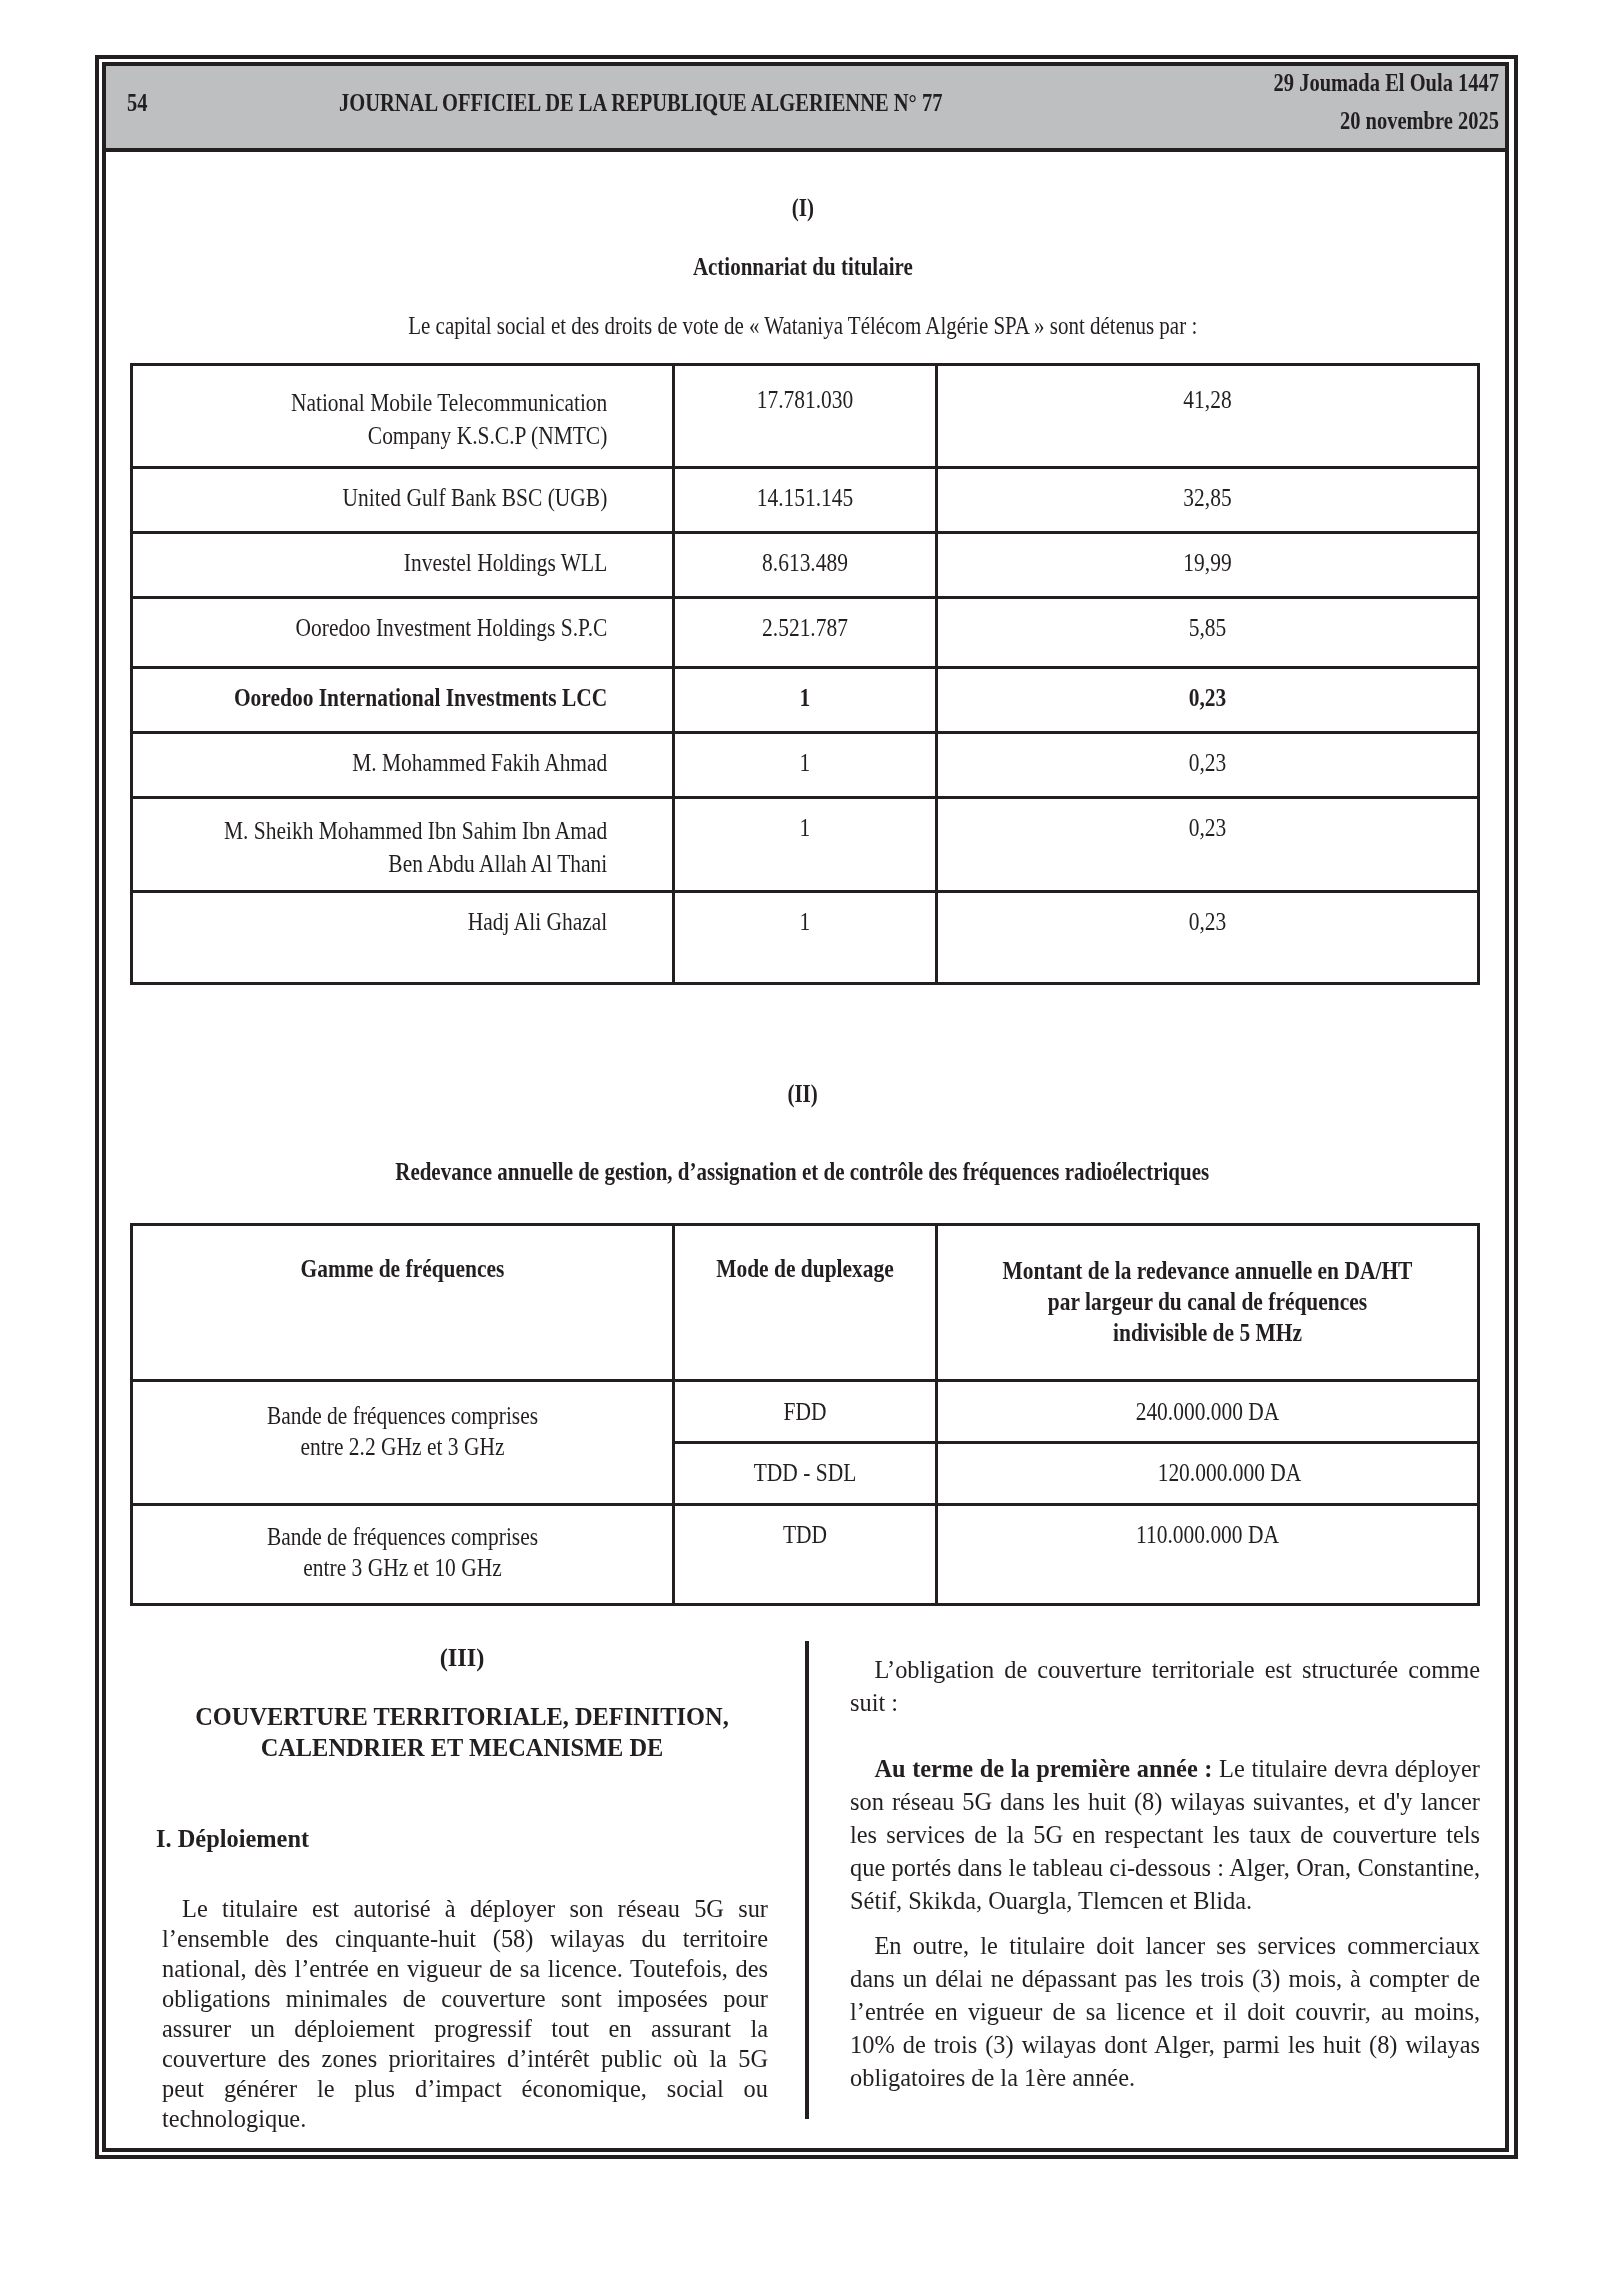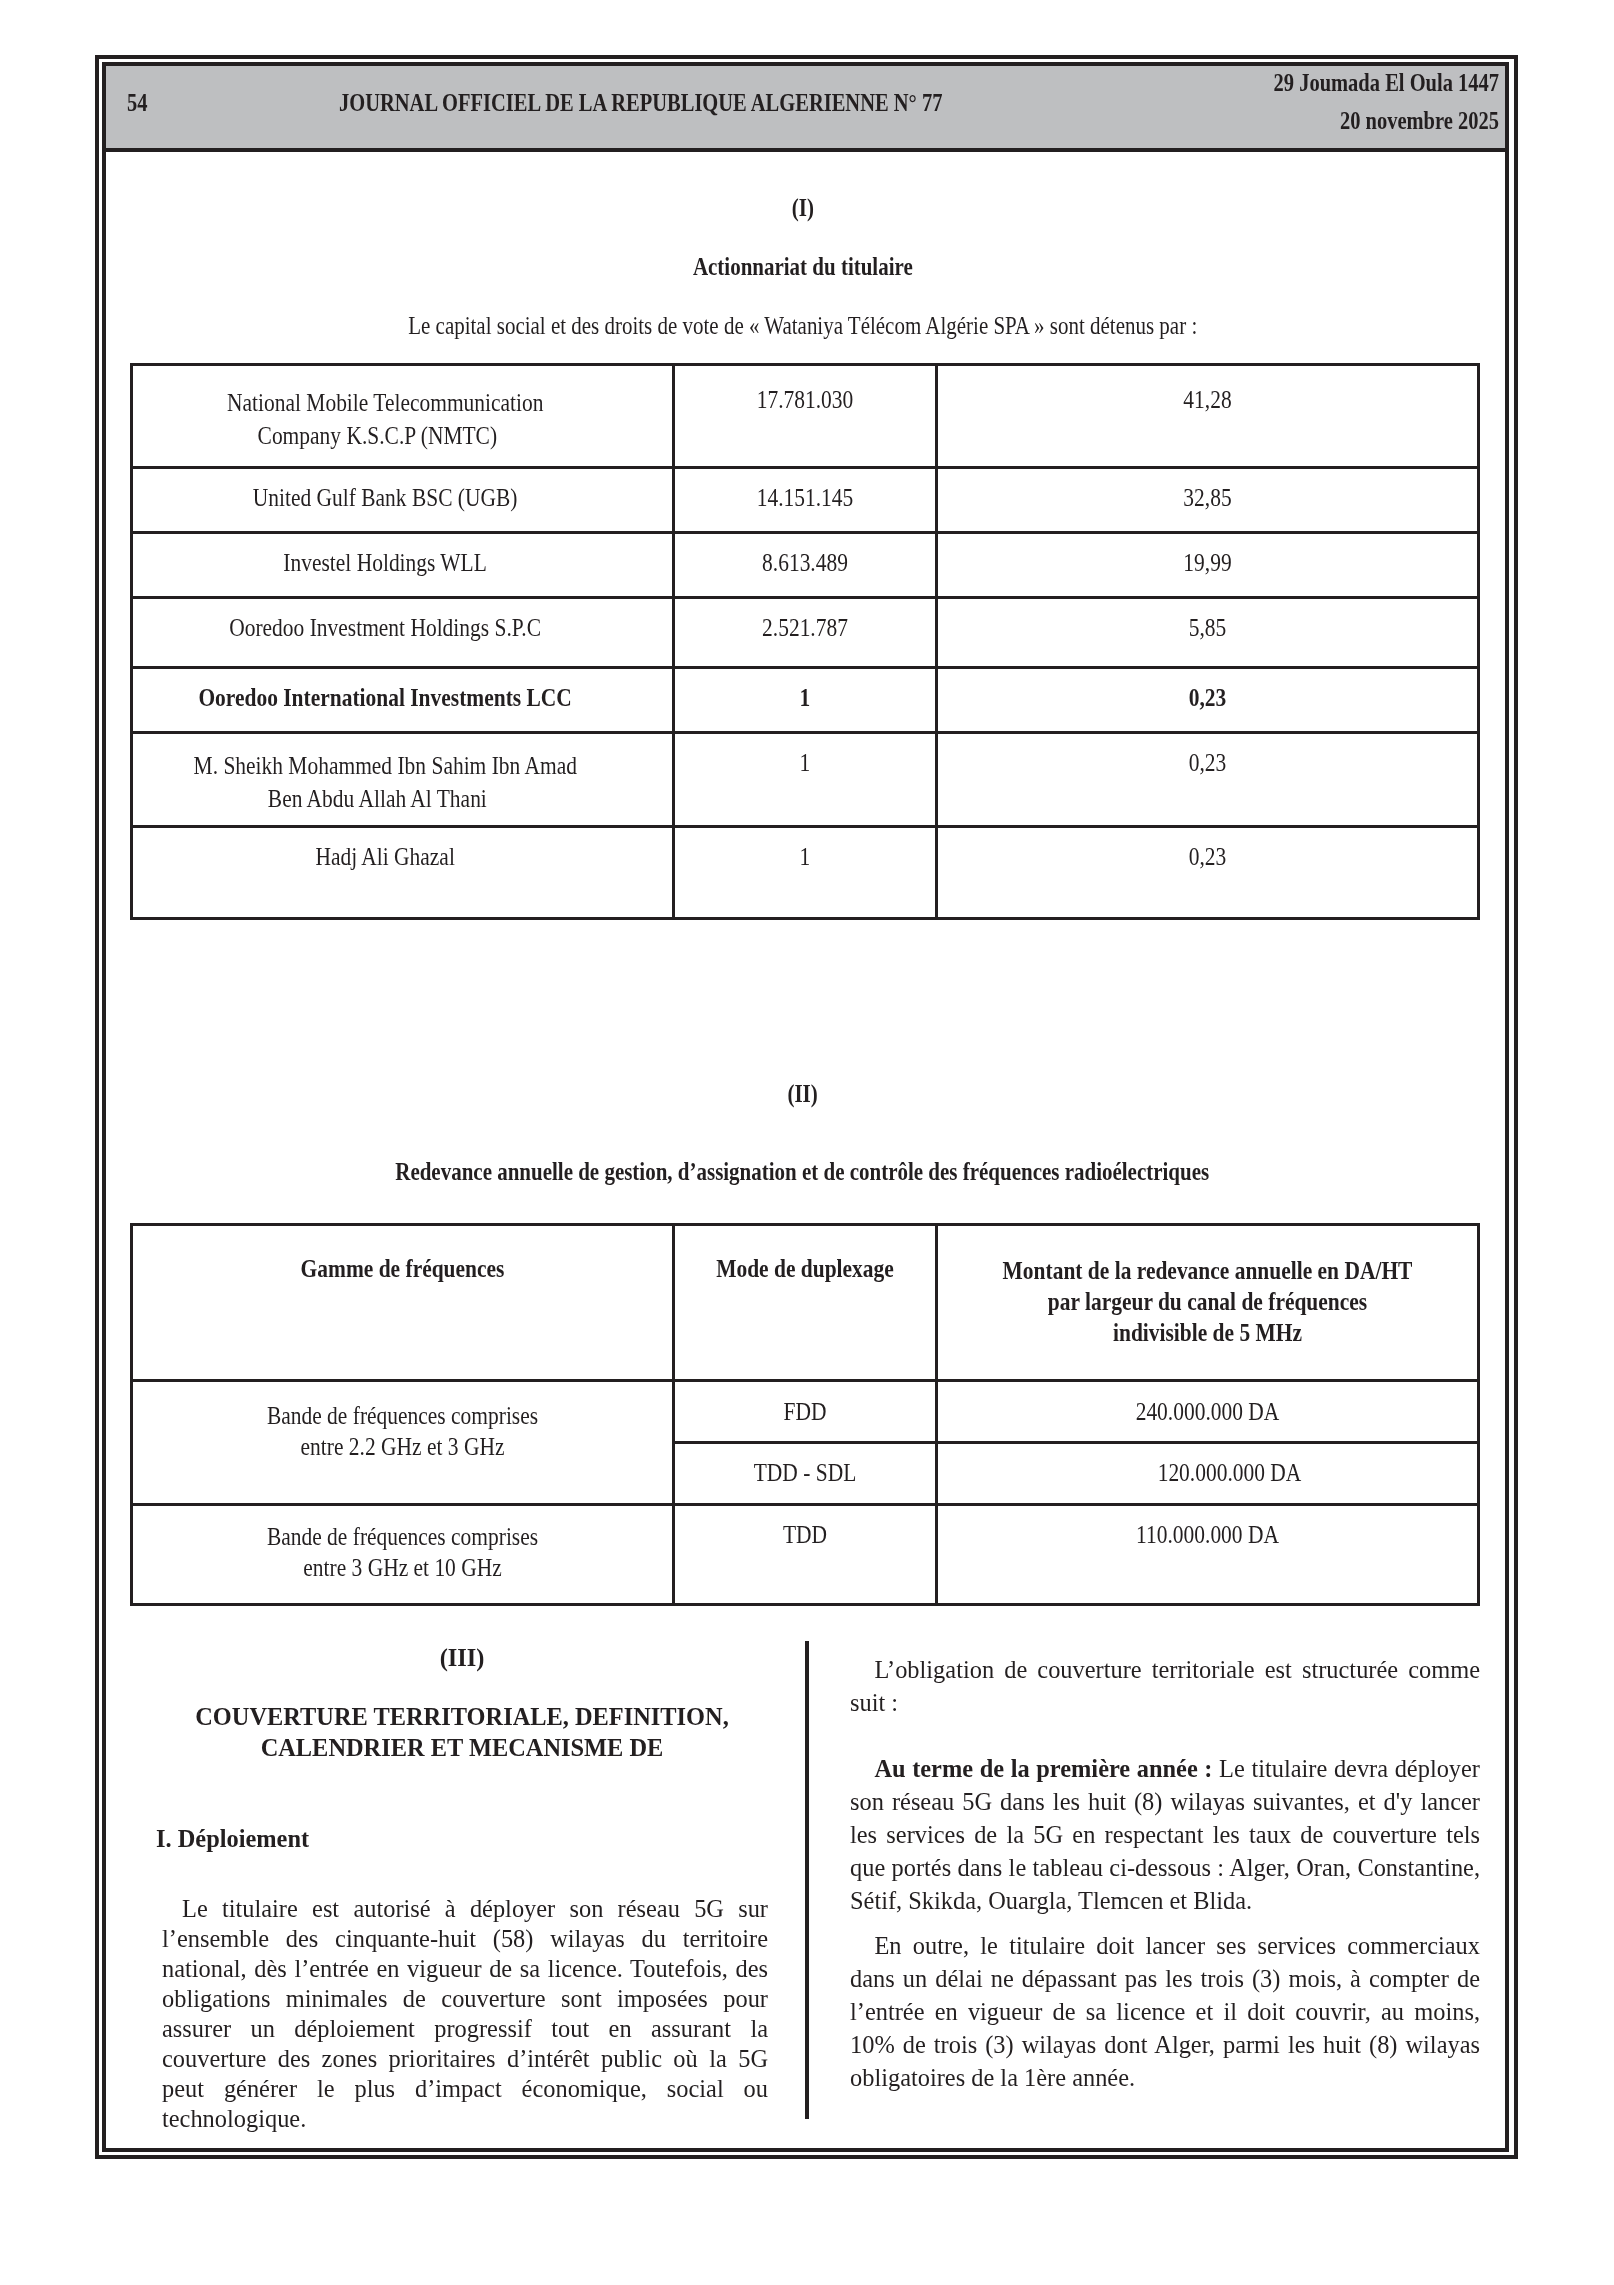--- a/index.html
+++ b/index.html
@@ -13,21 +13,21 @@
   .hdr-date2 { position: absolute; right: 116px; top: 107px; font-size: 25px; font-weight: bold; white-space: nowrap; transform: scaleX(0.82); transform-origin: right; }
 
   .center-bold { position: absolute; left: 130px; width: 1345px; text-align: center; font-weight: bold; font-size: 24.4px; white-space: nowrap; }
   .center-bold span, .center-text span { display: inline-block; transform: scaleX(0.86); }
   .center-text { position: absolute; left: 130px; width: 1345px; text-align: center; font-size: 24.4px; white-space: nowrap; }
 
   table.doc { position: absolute; border-collapse: collapse; table-layout: fixed; font-size: 24.4px; }
   table.doc td, table.doc th { border: 3.6px solid #231f20; vertical-align: top; padding: 0; }
   table.doc th { font-weight: bold; text-align: center; }
   .cell-inner { transform: scaleX(0.88); transform-origin: center top; }
-  .cell-left { text-align: center; }
+  .cell-left { text-align: right; }
   .cell-left .cell-inner { transform-origin: left top; }
 
   .col { position: absolute; font-size: 24.4px; line-height: 33px; text-align: justify; }
   .col p { margin: 12px; }
   .col-divider { position: absolute; left: 805px; top: 1641px; width: 3.6px; height: 478px; background: #231f20; }
 </style>
 </head>
 <body>
 
 <div class="outer-frame"></div>
@@ -93,20 +93,31 @@
     <td style="text-align:center;">
           <div class="cell-inner" style="padding-top:14.5px;">2.521.787</div>
         </td>
     <td style="text-align:center;">
           <div class="cell-inner" style="padding-top:14.5px;">5,85</div>
         </td>
   </tr>
   <tr style="height:65px;font-weight:bold;">
     <td class="cell-left">
           <div class="cell-inner" style="padding:14.5px 0 0 34px;">Ooredoo International Investments LCC</div>
+        </td>
+    <td style="text-align:center;">
+          <div class="cell-inner" style="padding-top:14.5px;">1</div>
+        </td>
+    <td style="text-align:center;">
+          <div class="cell-inner" style="padding-top:14.5px;">0,23</div>
+        </td>
+  </tr>
+  <tr style="height:65px;">
+    <td class="cell-left">
+          <div class="cell-inner" style="padding:14.5px 0 0 34px;">M. Mohammed Fakih Ahmad</div>
         </td>
     <td style="text-align:center;">
           <div class="cell-inner" style="padding-top:14.5px;">1</div>
         </td>
     <td style="text-align:center;">
           <div class="cell-inner" style="padding-top:14.5px;">0,23</div>
         </td>
   </tr>
   <tr style="height:94px;">
     <td class="cell-left">

